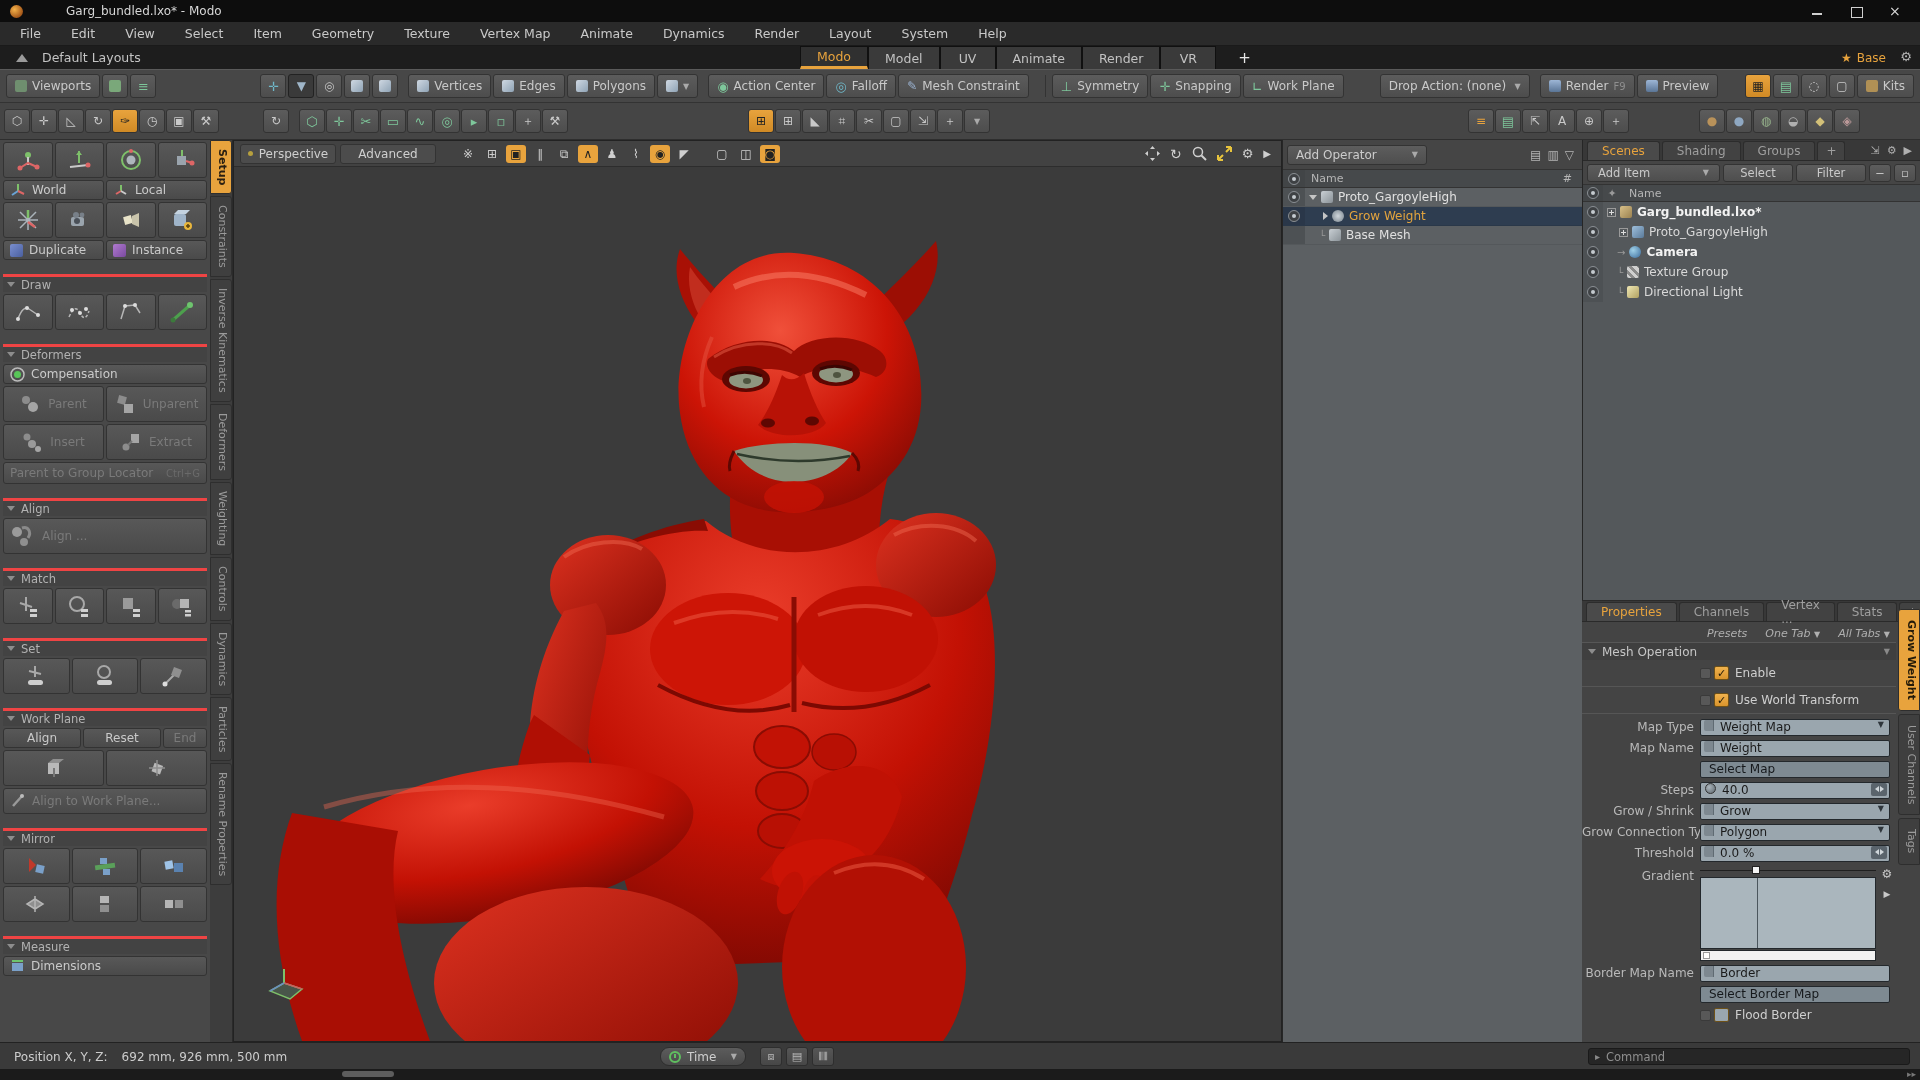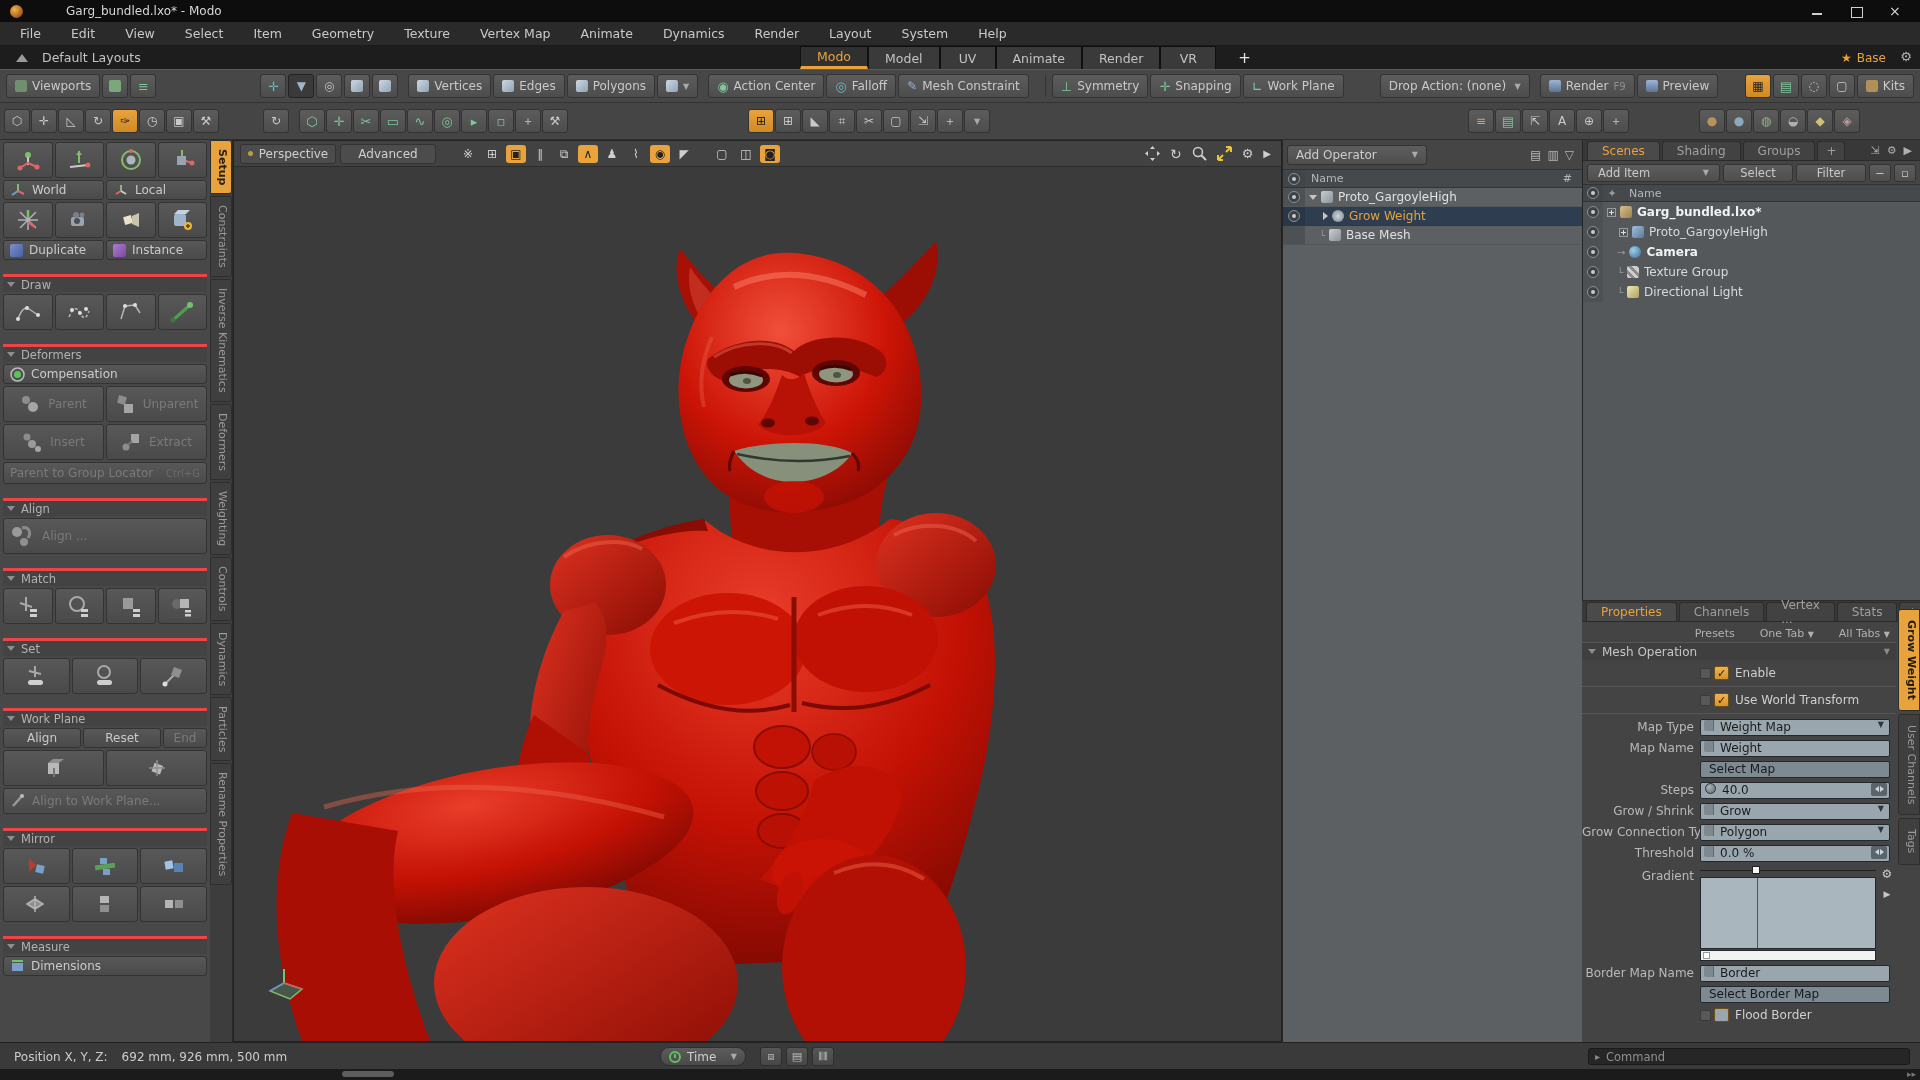--- a/index.html
+++ b/index.html
@@ -111,21 +111,21 @@
   .it-row { height:20px; display:flex; align-items:center; font-size:12px; color:#d9d9d9; }
   .it-row .bold { font-weight:bold; color:#f2f2f2; }
   .plusbox { width:9px; height:9px; border:1px solid #9a9a9a; position:relative; margin:0 4px; flex:none; }
   .plusbox::before { content:''; position:absolute; left:1px; top:3px; width:5px; height:1px; background:#ddd; }
   .plusbox::after { content:''; position:absolute; left:3px; top:1px; width:1px; height:5px; background:#ddd; }
   .connector { color:#9a9a9a; font-size:10px; margin:0 4px 0 14px; }
 
   
   #props { position:absolute; left:1582px; top:460px; width:338px; height:442px; background:#444444; border-top:1px solid #2a2a2a; }
   .props-body { position:absolute; left:0; top:21px; right:24px; bottom:0; padding-top:2px; }
-  .presets-row { display:flex; justify-content:flex-end; gap:25px; color:#b0b0b0; font-size:11px; padding:3px 6px 2px 16px; }
+  .presets-row { display:flex; justify-content:flex-end; gap:18px; color:#b0b0b0; font-size:11px; padding:3px 6px 2px 16px;font-style:italic; }
   .psec { display:flex; align-items:center; gap:6px; height:18px; background:#3f3f3f; border-top:1px solid #575757; color:#c6c6c6; font-size:12px; padding:0 6px; margin-bottom:3px; }
   .psec .endarr { margin-left:auto; color:#8a8a8a; font-size:8px; }
   .prow { display:flex; align-items:center; height:20px; margin:1px 0; }
   .plabel { width:118px; text-align:right; color:#b9b9b9; font-size:12px; padding-right:6px; flex:none; white-space:nowrap; }
   .pfield { flex:1; height:17px; background:#9aa6ae; border:1px solid #23282c; border-radius:2px; display:flex; align-items:flex-start; color:#1b1b1b; font-size:12px; padding:0 2px 0 3px; margin-right:6px; position:relative; }
   .pfield .val { padding-left:6px; }
   .pfield .arr { margin-left:auto; color:#2e353b; font-size:8px; padding-right:3px; }
   .minibox { width:10px; height:11px; background:#7d8890; border-right:1px solid #5f6a72; border-radius:2px 0 0 2px; flex:none; }
   .knob { width:11px; height:11px; border-radius:50%; background:radial-gradient(circle at 35% 35%, #aab4bb, #5d676e); border:1px solid #333; flex:none; margin-left:1px; }
   .spin { margin-left:auto; width:16px; height:13px; background:#5a646c; border-radius:2px; display:flex; align-items:center; justify-content:center; gap:1px; }

